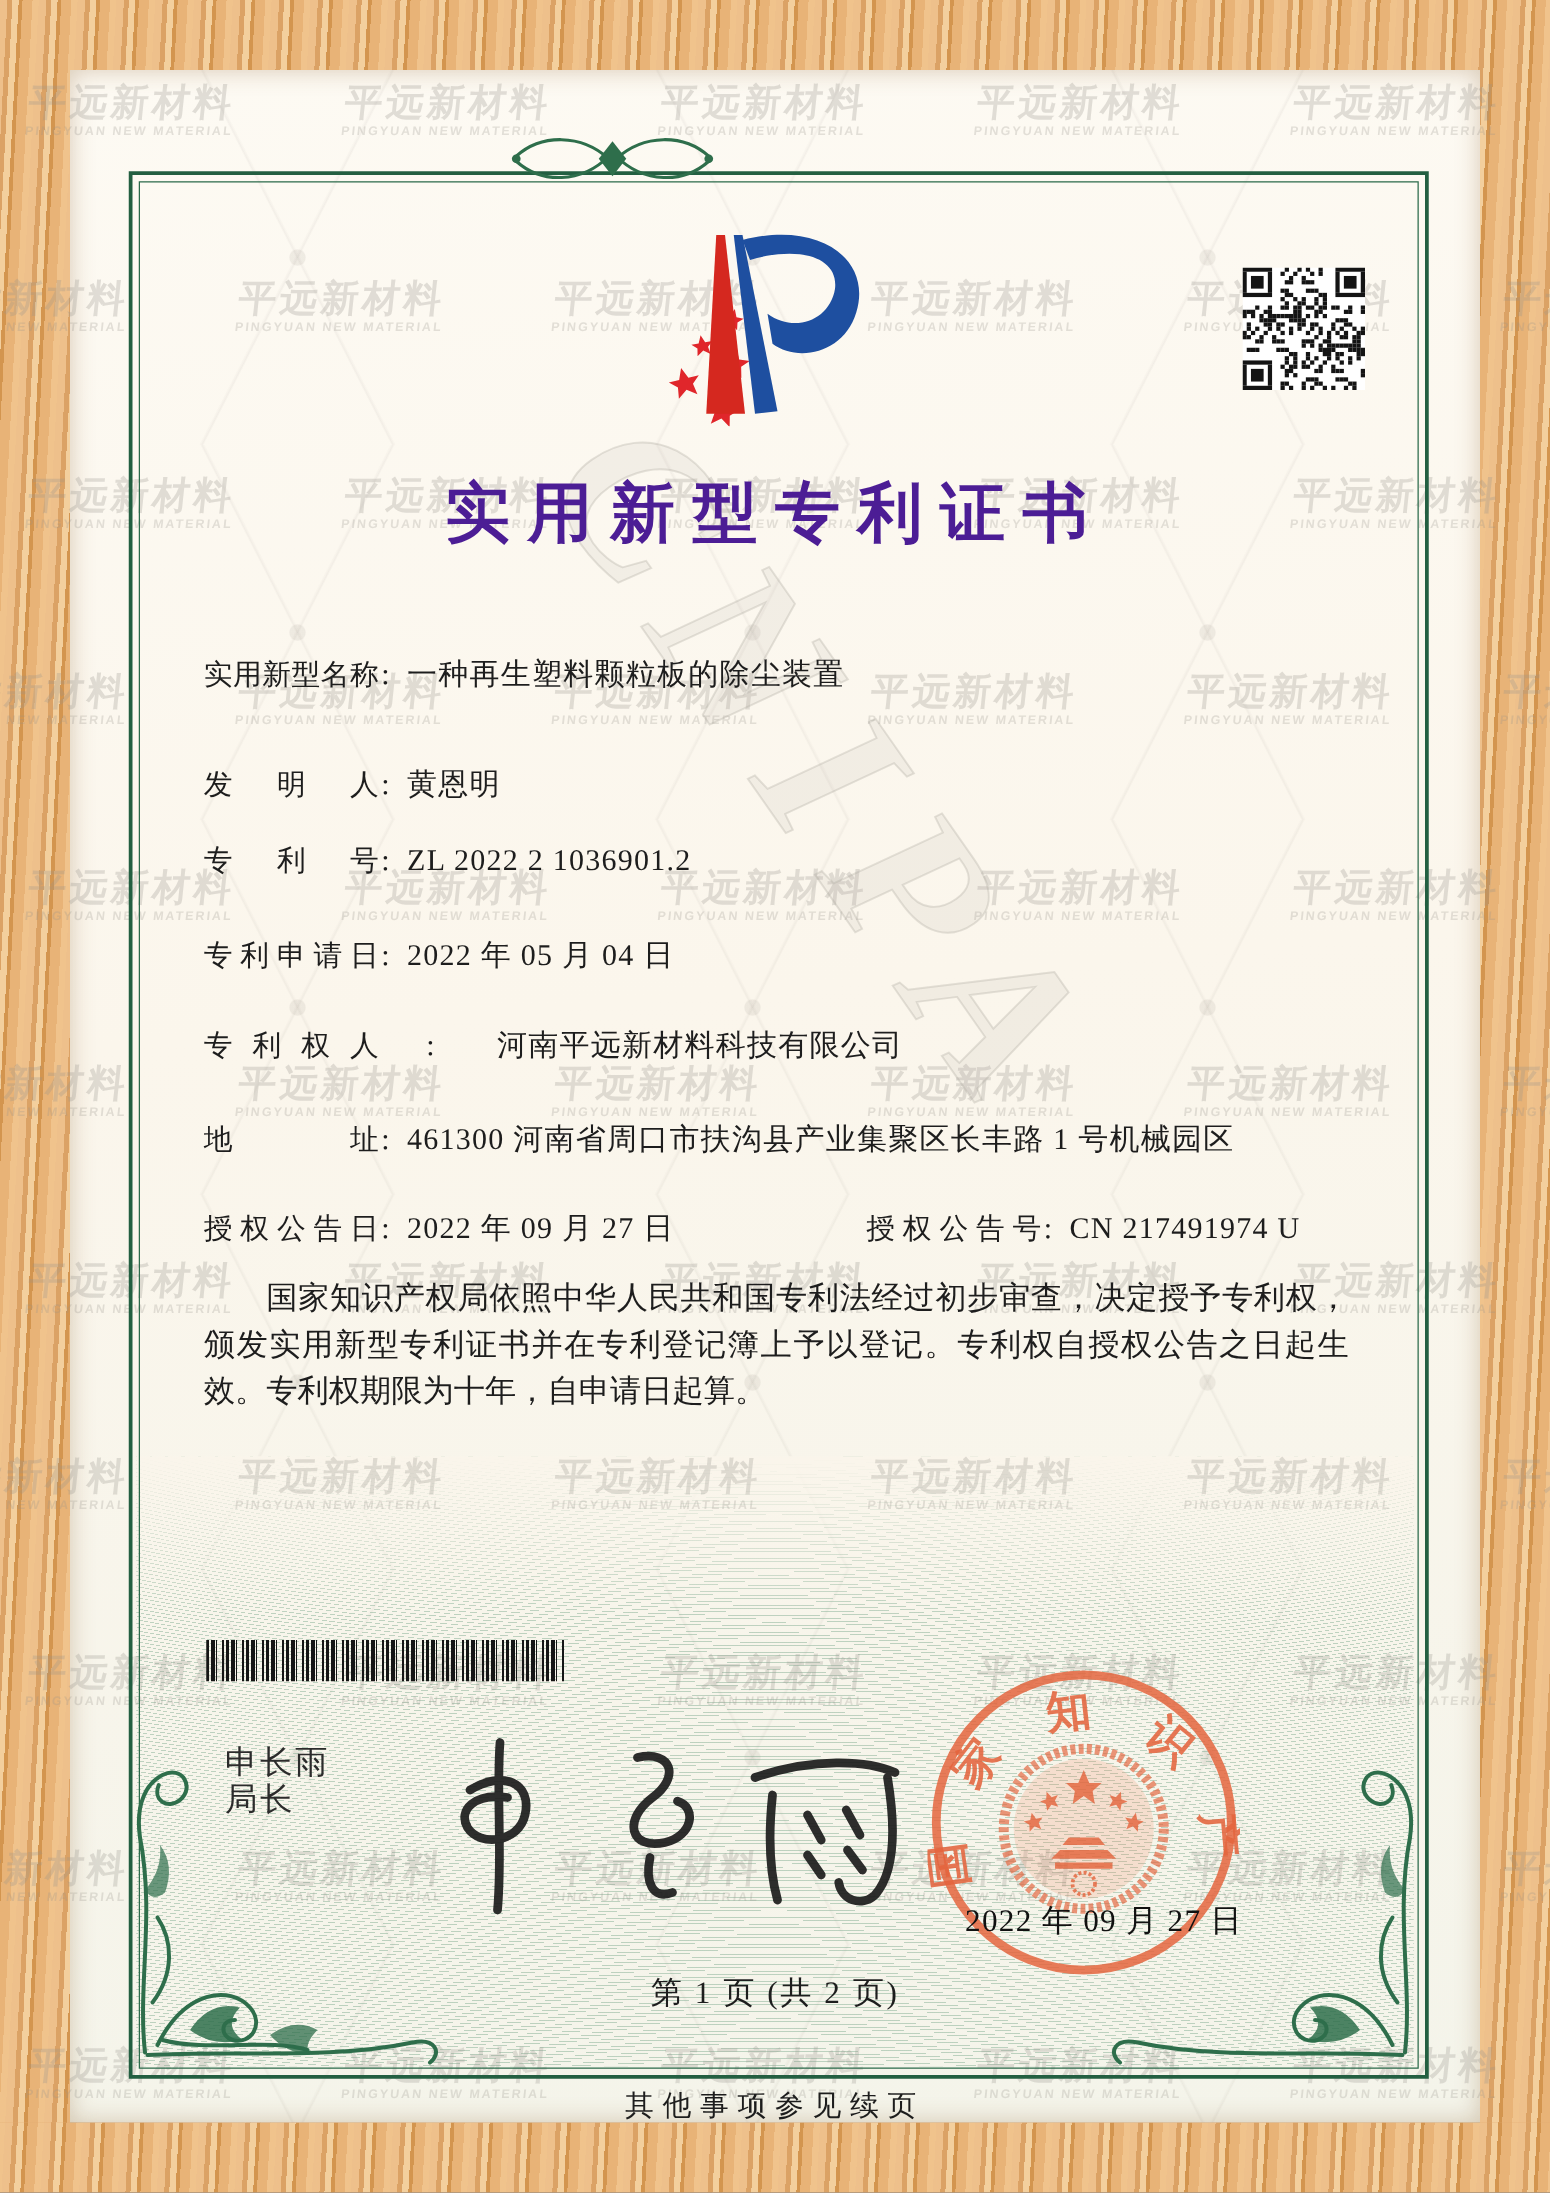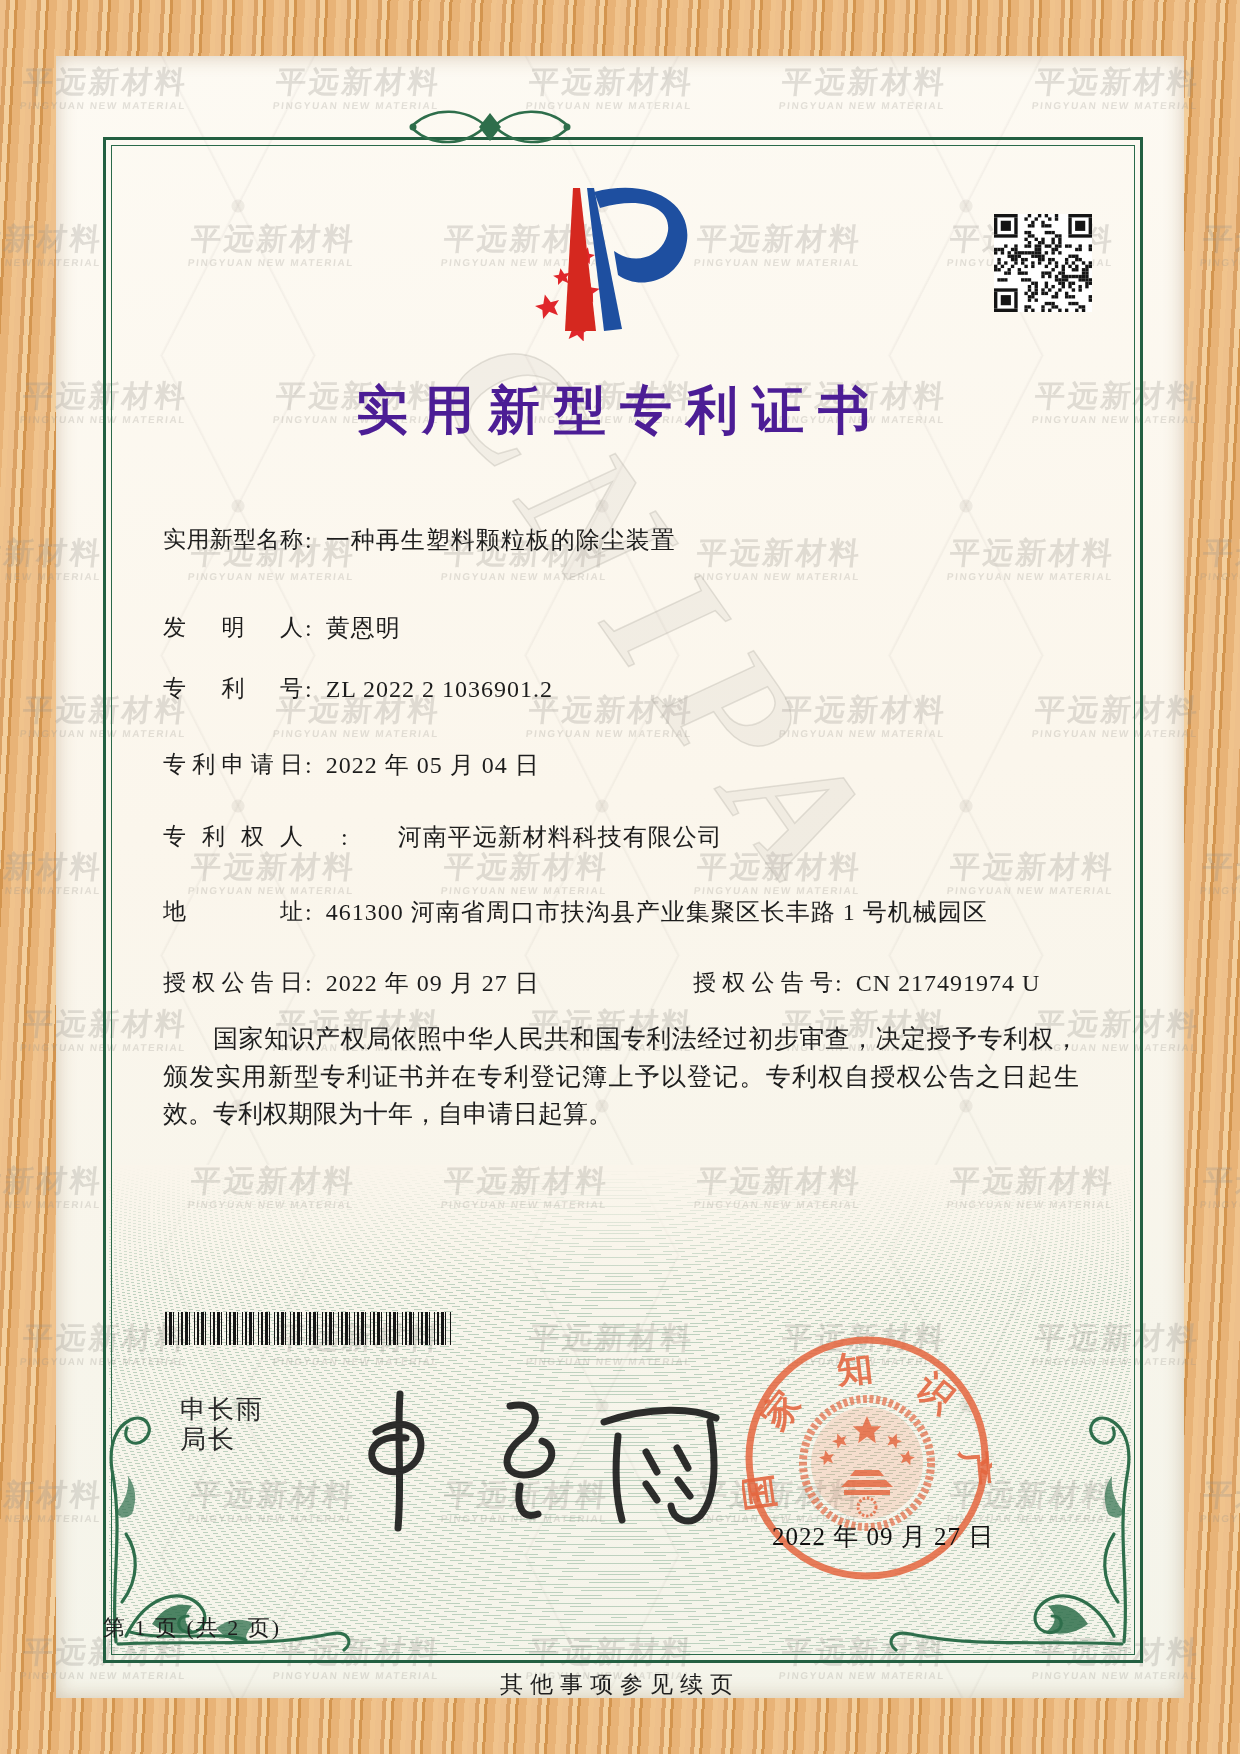--- a/index.html
+++ b/index.html
@@ -57,22 +57,22 @@
   .paras p{margin:0;text-indent:2em;}
   .barcode{position:absolute;left:165px;top:1312px;width:287px;height:33px;
     background:repeating-linear-gradient(90deg,#151515 0 2px,transparent 2px 4px,#151515 4px 7px,transparent 7px 8px,#151515 8px 9px,transparent 9px 13px,#151515 13px 14px,transparent 14px 16px);}
   .off-title,.off-name{position:absolute;left:180px;font-family:"Liberation Sans","DejaVu Sans",sans-serif;
          font-size:26px;letter-spacing:2px;color:#2b2b2b;}
   .off-title{top:1422px;}
   .off-name{top:1392px;}
   .sig{position:absolute;left:360px;top:1378px;z-index:5;}
   .seal{position:absolute;left:742px;top:1333px;z-index:5;mix-blend-mode:multiply;}
   .seal-date{position:absolute;left:772px;top:1520px;z-index:6;font-size:25px;letter-spacing:1px;color:#111;}
-  .page-num{position:absolute;left:103px;width:1034px;top:1613px;
-            font-size:22px;letter-spacing:2px;z-index:5;}
+  .page-num{position:absolute;left:103px;width:1034px;top:1577px;text-align:center;
+            font-size:25px;letter-spacing:2px;z-index:5;}
   .note{position:absolute;left:0;width:1240px;top:1669px;text-align:center;
         font-size:23px;letter-spacing:7px;z-index:5;}
   .logo{position:absolute;left:470px;top:176px;}
   .qr{position:absolute;left:994px;top:214px;}
 </style>
 </head>
 <body>
 
 <div id="page">
 

